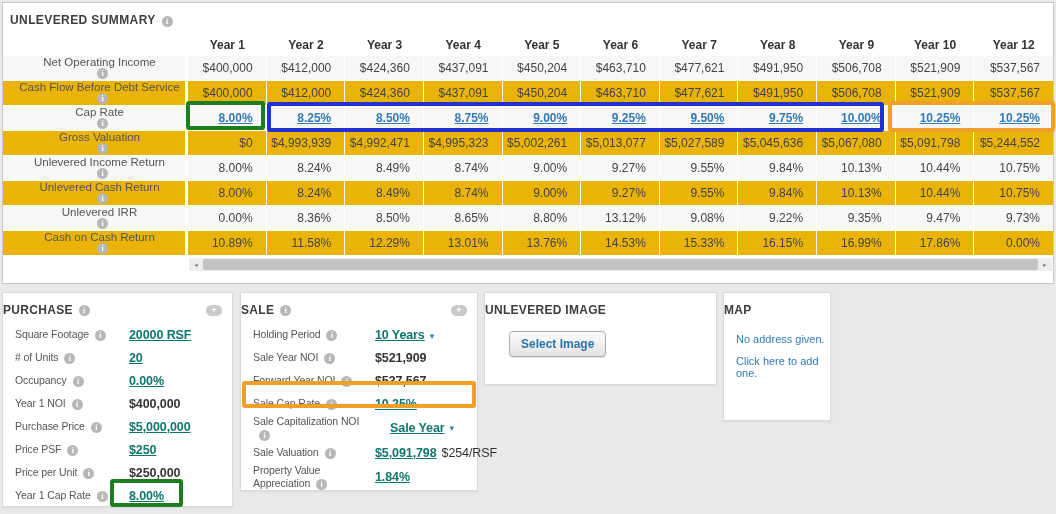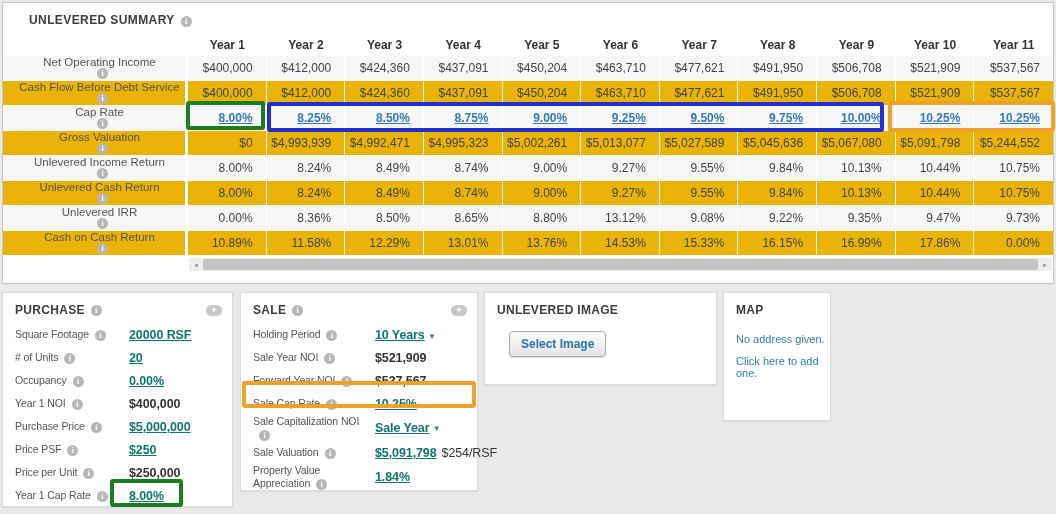--- a/index.html
+++ b/index.html
@@ -11,21 +11,21 @@
     font-size: 12px;
     overflow: hidden;
     color: #444;
   }
   
   .summary-panel {
     position: absolute; left: 2px; top: 2px; width: 1052px; height: 282px;
     background: #fff; border: 1px solid #c6c6c6;
   }
   .summary-title {
-    padding: 10px 0 6px 26px; font-size: 12px; font-weight: bold;
+    padding: 10px 0 6px 7px; font-size: 12px; font-weight: bold;
     color: #3d3d3d; letter-spacing: .4px; height: 31px;
   }
   .sheader, .srow { display: grid; grid-template-columns: 185px repeat(11, 1fr); }
   .sheader { height: 22px; align-items: center; }
   .th { text-align: center; font-weight: bold; color: #333; font-size: 12px; }
   .srow { height: 25px; }
   .cell {
     display: flex; align-items: center;
     border-right: 1px solid #fff; border-bottom: 1px solid #fff;
     overflow: hidden; white-space: nowrap;
@@ -50,38 +50,38 @@
     width: 14px; display: flex; align-items: center; justify-content: center;
     font-size: 6px; color: #8a8a8a; background: #ededed; cursor: pointer;
   }
   .hthumb { flex: 1; background: #c3c3c3; border-radius: 2px; margin: 1px 0; }
   
   .card {
     position: absolute; background: #fff; border: 1px solid #dadada;
     box-shadow: 0 1px 2px rgba(0,0,0,.06);
   }
   .card-head {
-    display: flex; align-items: center; padding: 10px 10px 6px 12px;
+    display: flex; align-items: center; padding: 10px 10px 6px 0;
     font-size: 12px; font-weight: bold; color: #3d3d3d; letter-spacing: .3px;
   }
   .expand {
     margin-left: auto; width: 16px; height: 11px; border-radius: 6px;
     background: #c9c9c9; color: #fff; font-size: 9px; line-height: 10px;
     text-align: center; font-weight: bold; cursor: pointer;
   }
   .frow {
     display: flex; align-items: center; min-height: 23px;
     padding: 0 8px 0 12px; font-size: 10.5px; color: #555; letter-spacing: -.1px;
   }
   .flabel { width: 114px; flex-shrink: 0; line-height: 1.25; }
   .sale-card .flabel { width: 122px; }
   .fval { font-size: 12.5px; font-weight: bold; color: #333; white-space: nowrap; }
   a.vlink { color: #0f766e; text-decoration: underline; font-weight: bold; font-size: 12.5px; }
   .caret { color: #337ab7; font-size: 9px; margin-left: 5px; text-decoration: none; display: inline-block; }
-  .dd-wide { display: flex; width: 104px; justify-content: flex-start; align-items: center; }
+  .dd-wide { display: flex; width: 104px; justify-content: center; align-items: center; }
   .suffix { margin-left: 5px; font-size: 12.5px; font-weight: normal; color: #333; }
   .btn {
     display: inline-block; margin: 8px 0 0 24px; padding: 5px 11px;
     border: 1px solid #ababab; border-radius: 4px;
     background: linear-gradient(#fdfdfd, #e3e3e3);
     color: #2a75ad; font-weight: bold; font-size: 12px;
     box-shadow: 0 1px 1px rgba(0,0,0,.12); cursor: pointer;
   }
   .map-line { color: #337ab7; font-size: 11px; padding-left: 12px; margin-top: 10px; }
   
@@ -102,21 +102,21 @@
   <div class="th">Year 1</div>
       <div class="th">Year 2</div>
       <div class="th">Year 3</div>
       <div class="th">Year 4</div>
       <div class="th">Year 5</div>
       <div class="th">Year 6</div>
       <div class="th">Year 7</div>
       <div class="th">Year 8</div>
       <div class="th">Year 9</div>
       <div class="th">Year 10</div>
-      <div class="th">Year 11</div>
+      <div class="th">Year 12</div>
     </div>
   <div>
       <div class="srow odd">
         <div class="cell label-cell">
           <span>Net Operating Income</span>
           <span class="info">i</span>
         </div>
         <div class="cell val">$400,000</div>
         <div class="cell val">$412,000</div>
         <div class="cell val">$424,360</div>

